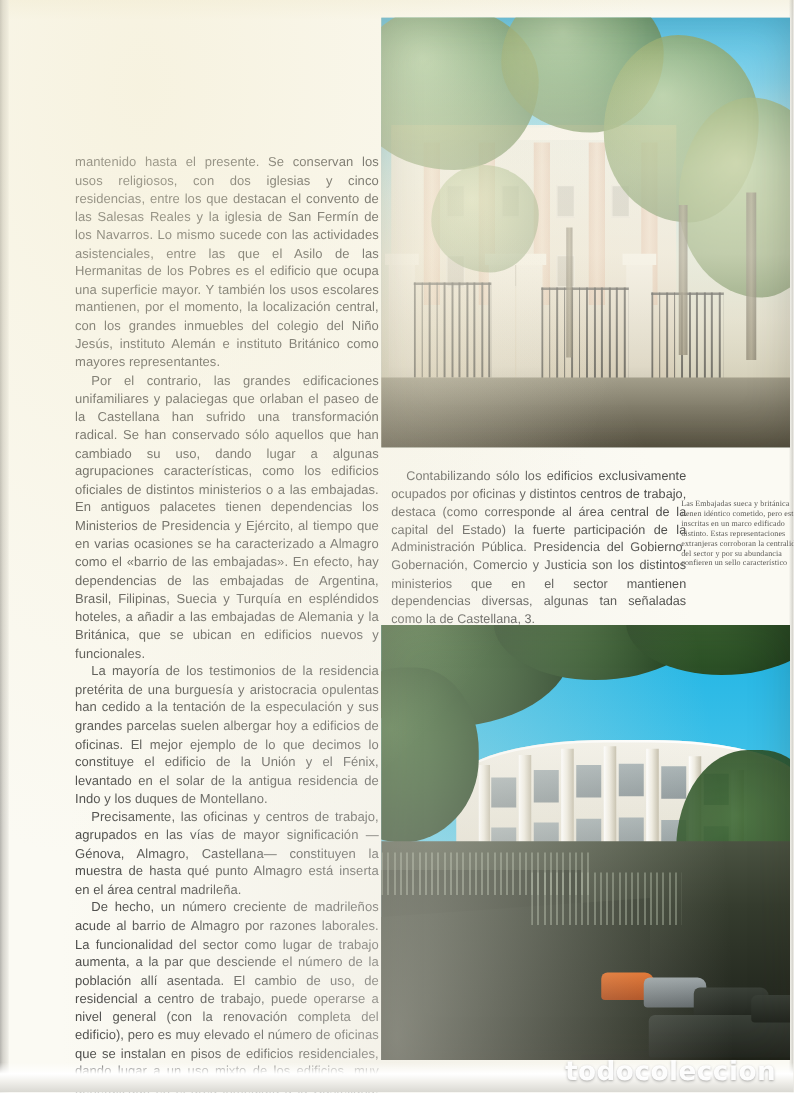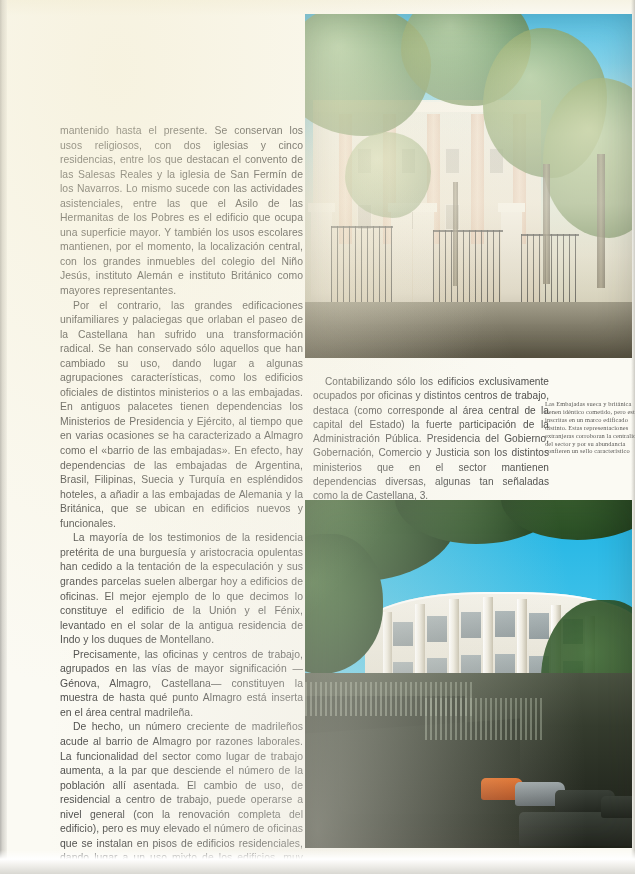--- a/index.html
+++ b/index.html
@@ -364,14 +364,15 @@
 
   <div class="caption-col">
     <p class="para">Contabilizando sólo los edificios exclusivamente ocupados por oficinas y distintos centros de trabajo, destaca (como corresponde al área central de la capital del Estado) la fuerte participación de la Administración Pública. Presidencia del Gobierno, Gobernación, Comercio y Justicia son los distintos ministerios que en el sector mantienen dependencias diversas, algunas tan señaladas como la de Castellana, 3.</p>
   </div>
 
   <div class="margin-note">Las Embajadas sueca y británica tienen idéntico cometido, pero están inscritas en un marco edificado distinto. Estas representaciones extranjeras corroboran la centralidad del sector y por su abundancia confieren un sello característico</div>
 
   <div class="paper-tint"></div>
   <div class="scan-edge-bottom"></div>
 
+  <div class="watermark">todocoleccion</div>
 
 </div>
 
 </body></html>

